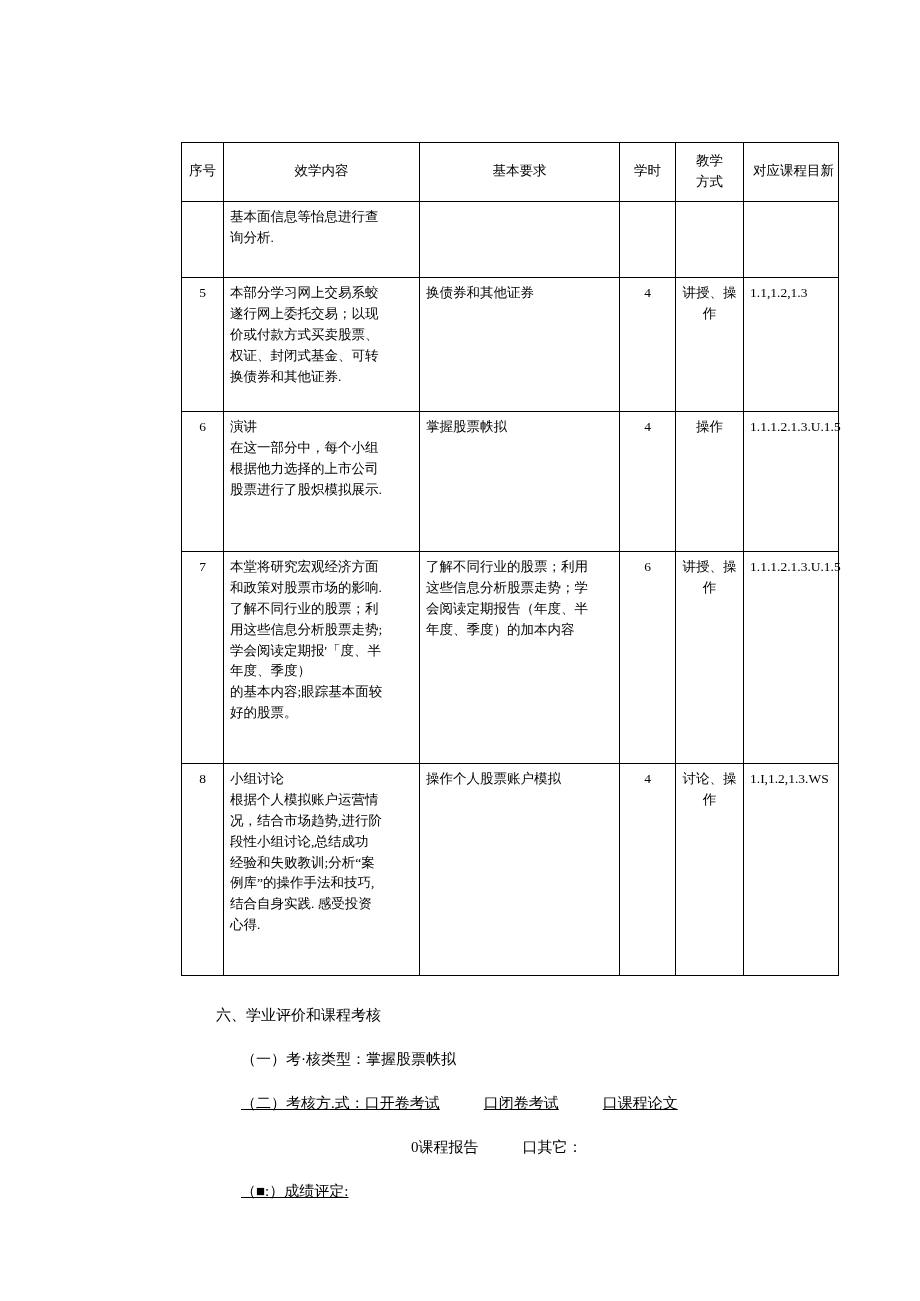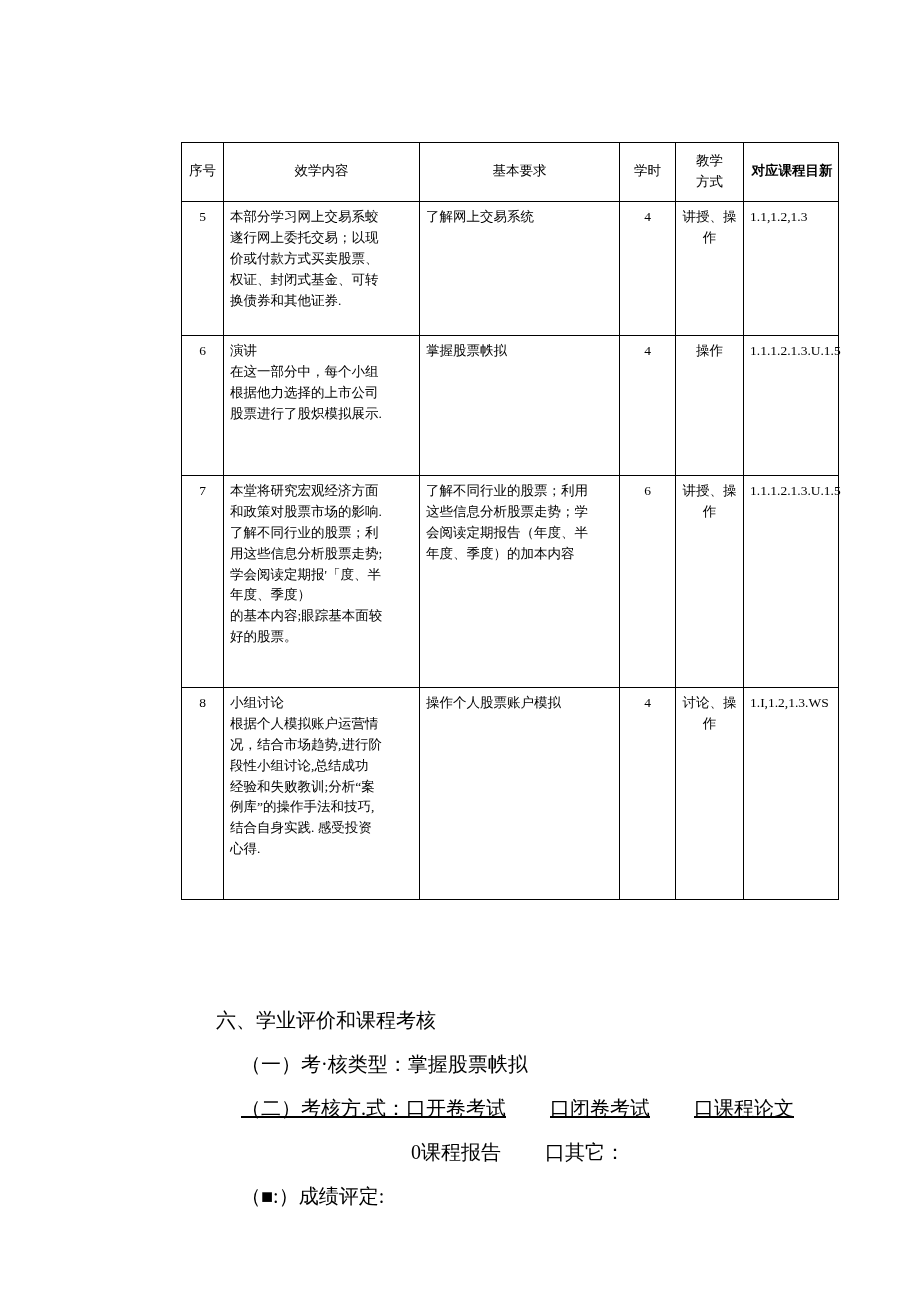--- a/index.html
+++ b/index.html
@@ -58,30 +58,30 @@
 
   .cell-text { white-space: pre-wrap; }
 
   .below {
     position: absolute;
     left: 133px;
     top: 0;
     width: 700px;
   }
   .para {
-    font-size: 20px;
+    font-size: 15px;
     line-height: 1.9;
     font-family: "Liberation Serif", serif;
     white-space: pre;
   }
   .l-1 { position: absolute; top: 985px;  left: 35px; }
   .l-2 { position: absolute; top: 1029px; left: 60px; }
   .l-3 { position: absolute; top: 1073px; left: 60px; text-decoration: underline; }
   .l-4 { position: absolute; top: 1117px; left: 230px; }
-  .l-5 { position: absolute; top: 1161px; left: 60px; }
+  .l-5 { position: absolute; top: 1161px; left: 60px; text-decoration: underline; }
 
   .sp-wide { display: inline-block; width: 44px; }
 </style>
 </head>
 <body>
 
 <div class="page">
 
   <table class="doc-table">
     <colgroup>
@@ -93,32 +93,41 @@
       <col class="col-obj">
     </colgroup>
     <thead>
       <tr>
         <th class="cell-text">序号</th>
         <th class="cell-text">效学内容</th>
         <th class="cell-text">基本要求</th>
         <th class="cell-text">学时</th>
         <th class="cell-text">教学
 方式</th>
-        <th class="cell-text" style="text-align:center; padding-left:6px;font-weight:bold;">对应课程目新</th>
+        <th class="cell-text" style="text-align:right; padding-left:6px;">对应课程目新</th>
       </tr>
     </thead>
     <tbody>
+      <tr style="height:76px;">
+        <td class="c-center cell-text"></td>
+        <td class="c-top cell-text">基本面信息等怡息进行查
+询分析.</td>
+        <td class="c-top cell-text"></td>
+        <td class="c-center cell-text"></td>
+        <td class="c-center cell-text"></td>
+        <td class="c-top cell-text"></td>
+      </tr>
       <tr style="height:134px;">
         <td class="c-center cell-text">5</td>
         <td class="c-top cell-text">本部分学习网上交易系蛟
 遂行网上委托交易；以现
 价或付款方式买卖股票、
 权证、封闭式基金、可转
 换债券和其他证券.</td>
-        <td class="c-mid cell-text">了解网上交易系统</td>
+        <td class="c-mid cell-text">换债券和其他证券</td>
         <td class="c-center cell-text">4</td>
         <td class="c-center cell-text">讲授、操
 作</td>
         <td class="c-top cell-text">1.1,1.2,1.3</td>
       </tr>
       <tr style="height:140px;">
         <td class="c-center cell-text">6</td>
         <td class="c-top cell-text">演讲
 在这一部分中，每个小组
 根据他力选择的上市公司

